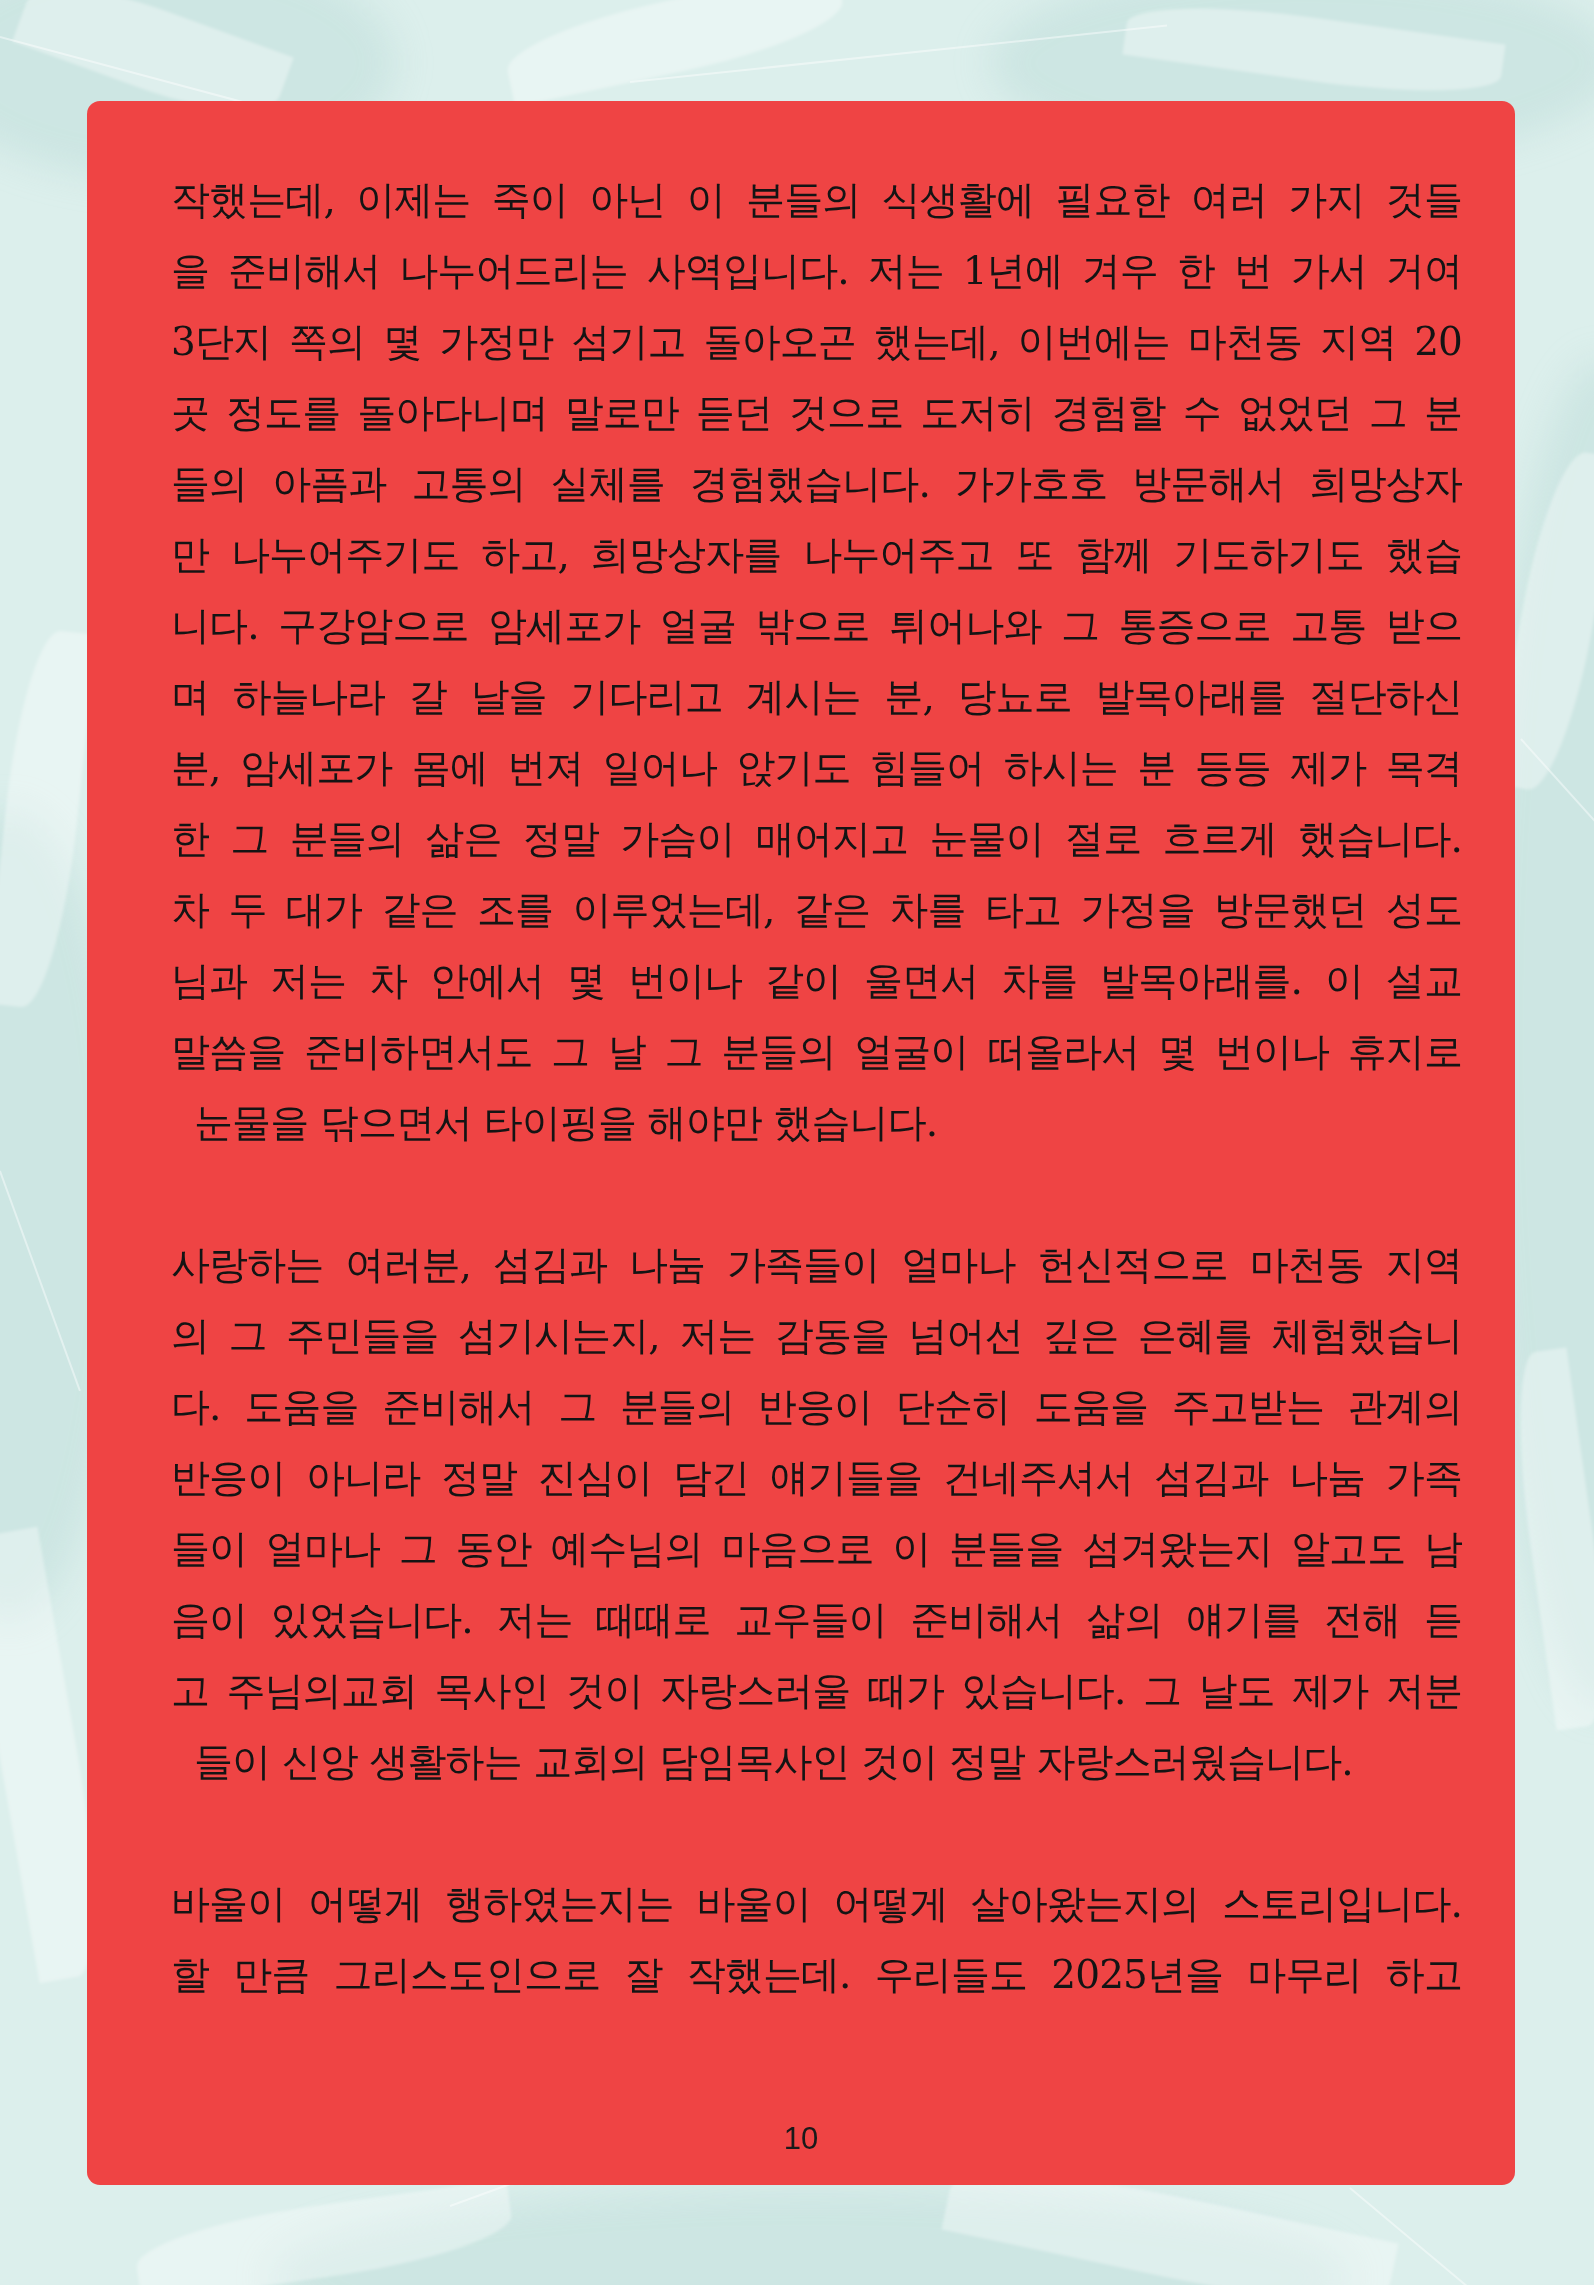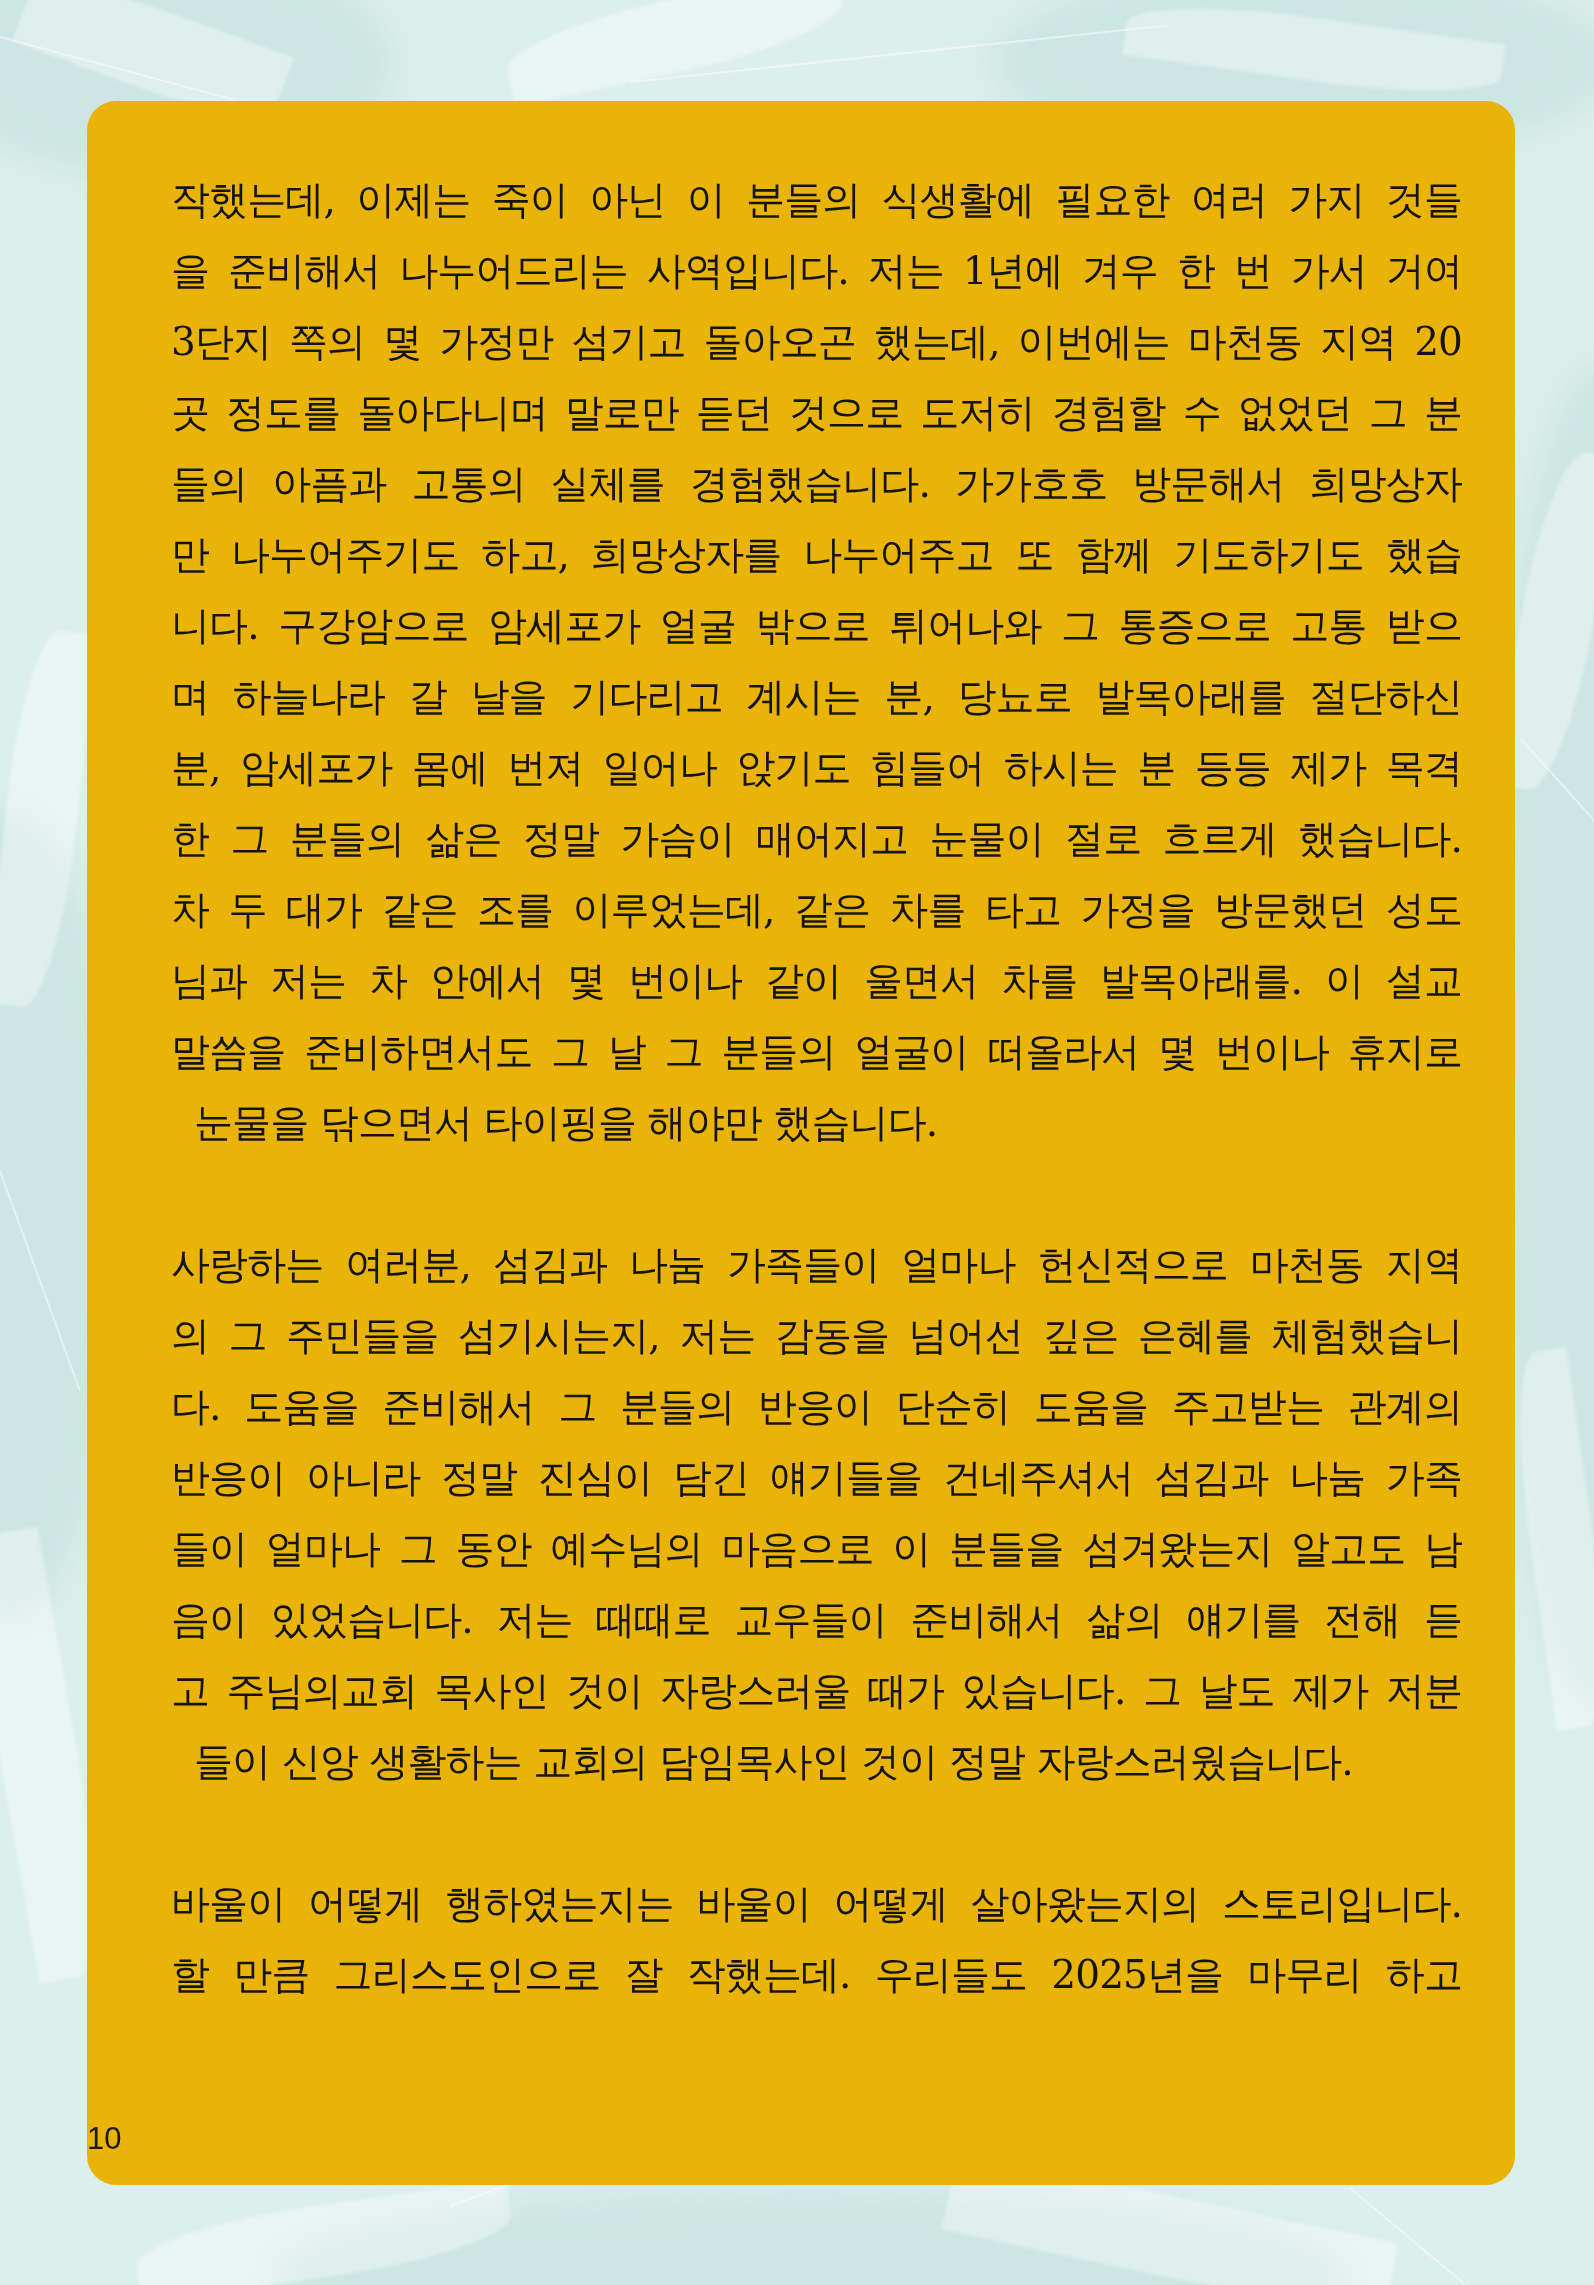--- a/index.html
+++ b/index.html
@@ -28,22 +28,22 @@
       border-radius: 50%;
       background: rgba(160, 205, 200, 0.25);
       filter: blur(18px);
     }
     .card {
       position: absolute;
       left: 87px;
       top: 101px;
       width: 1428px;
       height: 2084px;
-      background: #eab308;
-      border-radius: 29px;
+      background: #ef4444;
+      border-radius: 13px;
     }
     .content {
       position: absolute;
       left: 84px;
       top: 63px;
       width: 1291px;
     }
     .para {
       margin: 0;
       padding: 0;
@@ -64,21 +64,21 @@
       margin-left: 23px;
     }
     .para-gap {
       height: 71px;
     }
     .page-number {
       position: absolute;
       left: 0;
       width: 100%;
       top: 2020px;
-      text-align: left;
+      text-align: center;
       font-family: "Liberation Sans", sans-serif;
       font-size: 31px;
       color: #1a1a1a;
     }
   </style>
 </head>
 <body>
 
 <div>
   <div class="bg-shade" style="left:-72px;top:-54px;width:468px;height:234px;"></div>

